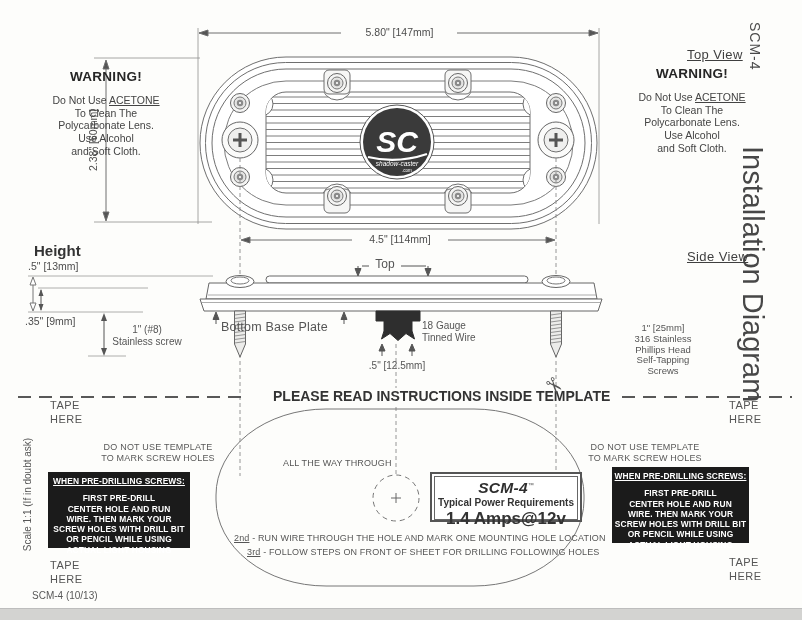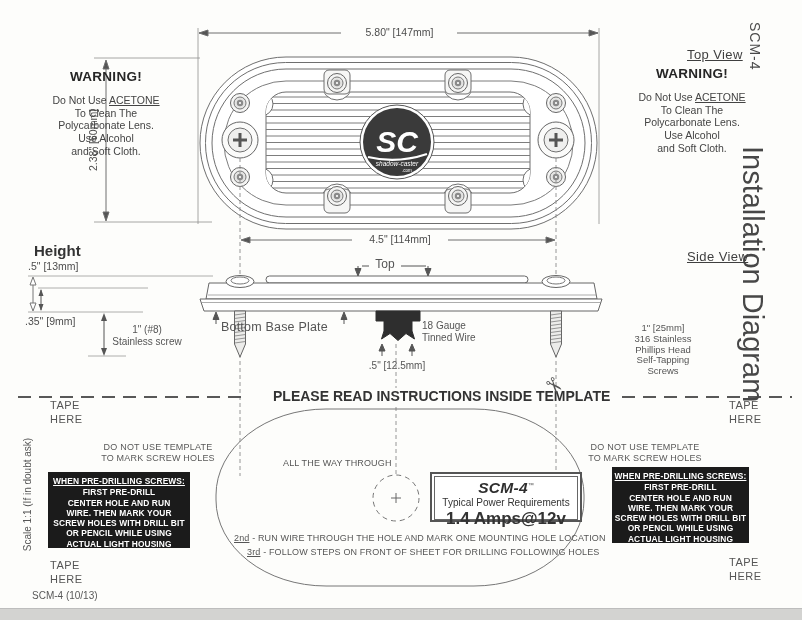--- a/index.html
+++ b/index.html
@@ -12,28 +12,28 @@
   .warn-title{font-weight:bold;font-size:13.5px;color:#262626;letter-spacing:.3px;margin-bottom:10px;}
   .und{text-decoration:underline;}
   .view-label{font-size:13px;color:#3f3f3f;text-decoration:underline;letter-spacing:.4px;}
   .dim{font-size:10.5px;color:#4d4d4d;}
   .rot-ccw{transform:rotate(-90deg);}
   .vert{writing-mode:vertical-rl;}
   .tape{font-size:11px;line-height:13.5px;color:#555;letter-spacing:.5px;text-align:left;}
   .nouse{width:118px;text-align:center;font-size:9px;line-height:10.8px;color:#595959;letter-spacing:.2px;}
   .blackbox{background:#1b1b1b;color:#fff;text-align:center;font-weight:bold;
             font-size:8.4px;line-height:10.3px;padding-top:4px;box-sizing:border-box;letter-spacing:.1px;}
-  .blackbox .bb-title{text-decoration:underline;margin-bottom:1px;}
+  .blackbox .bb-title{text-decoration:underline;margin-bottom:7px;}
   .step{font-size:9px;color:#565656;letter-spacing:.15px;white-space:nowrap;}
   .step .lbl{text-decoration:underline;}
   .pwr-outer{border:2px solid #555;background:#fff;box-sizing:border-box;}
   .pwr-inner{border:1px solid #666;margin:2px;text-align:center;padding-top:2px;}
   .pwr-model{font-style:italic;font-weight:bold;font-size:15.5px;color:#2e2e2e;letter-spacing:.3px;}
   .pwr-tm{font-size:6px;vertical-align:super;}
-  .pwr-l1{font-weight:normal;font-size:10px;color:#333;}
+  .pwr-l1{font-weight:bold;font-size:10px;color:#333;}
   .pwr-l2{font-weight:bold;font-size:17px;color:#333;margin-top:1px;}
   .small-note{font-size:10px;color:#555;}
   #bottom-strip{position:absolute;left:0;top:608px;width:802px;height:12px;background:#d3d3d1;border-top:1px solid #bdbdbd;}
 </style>
 </head>
 <body>
 
 <div id="page">
 
   <svg id="lineart" width="802" height="620" viewBox="0 0 802 620">

